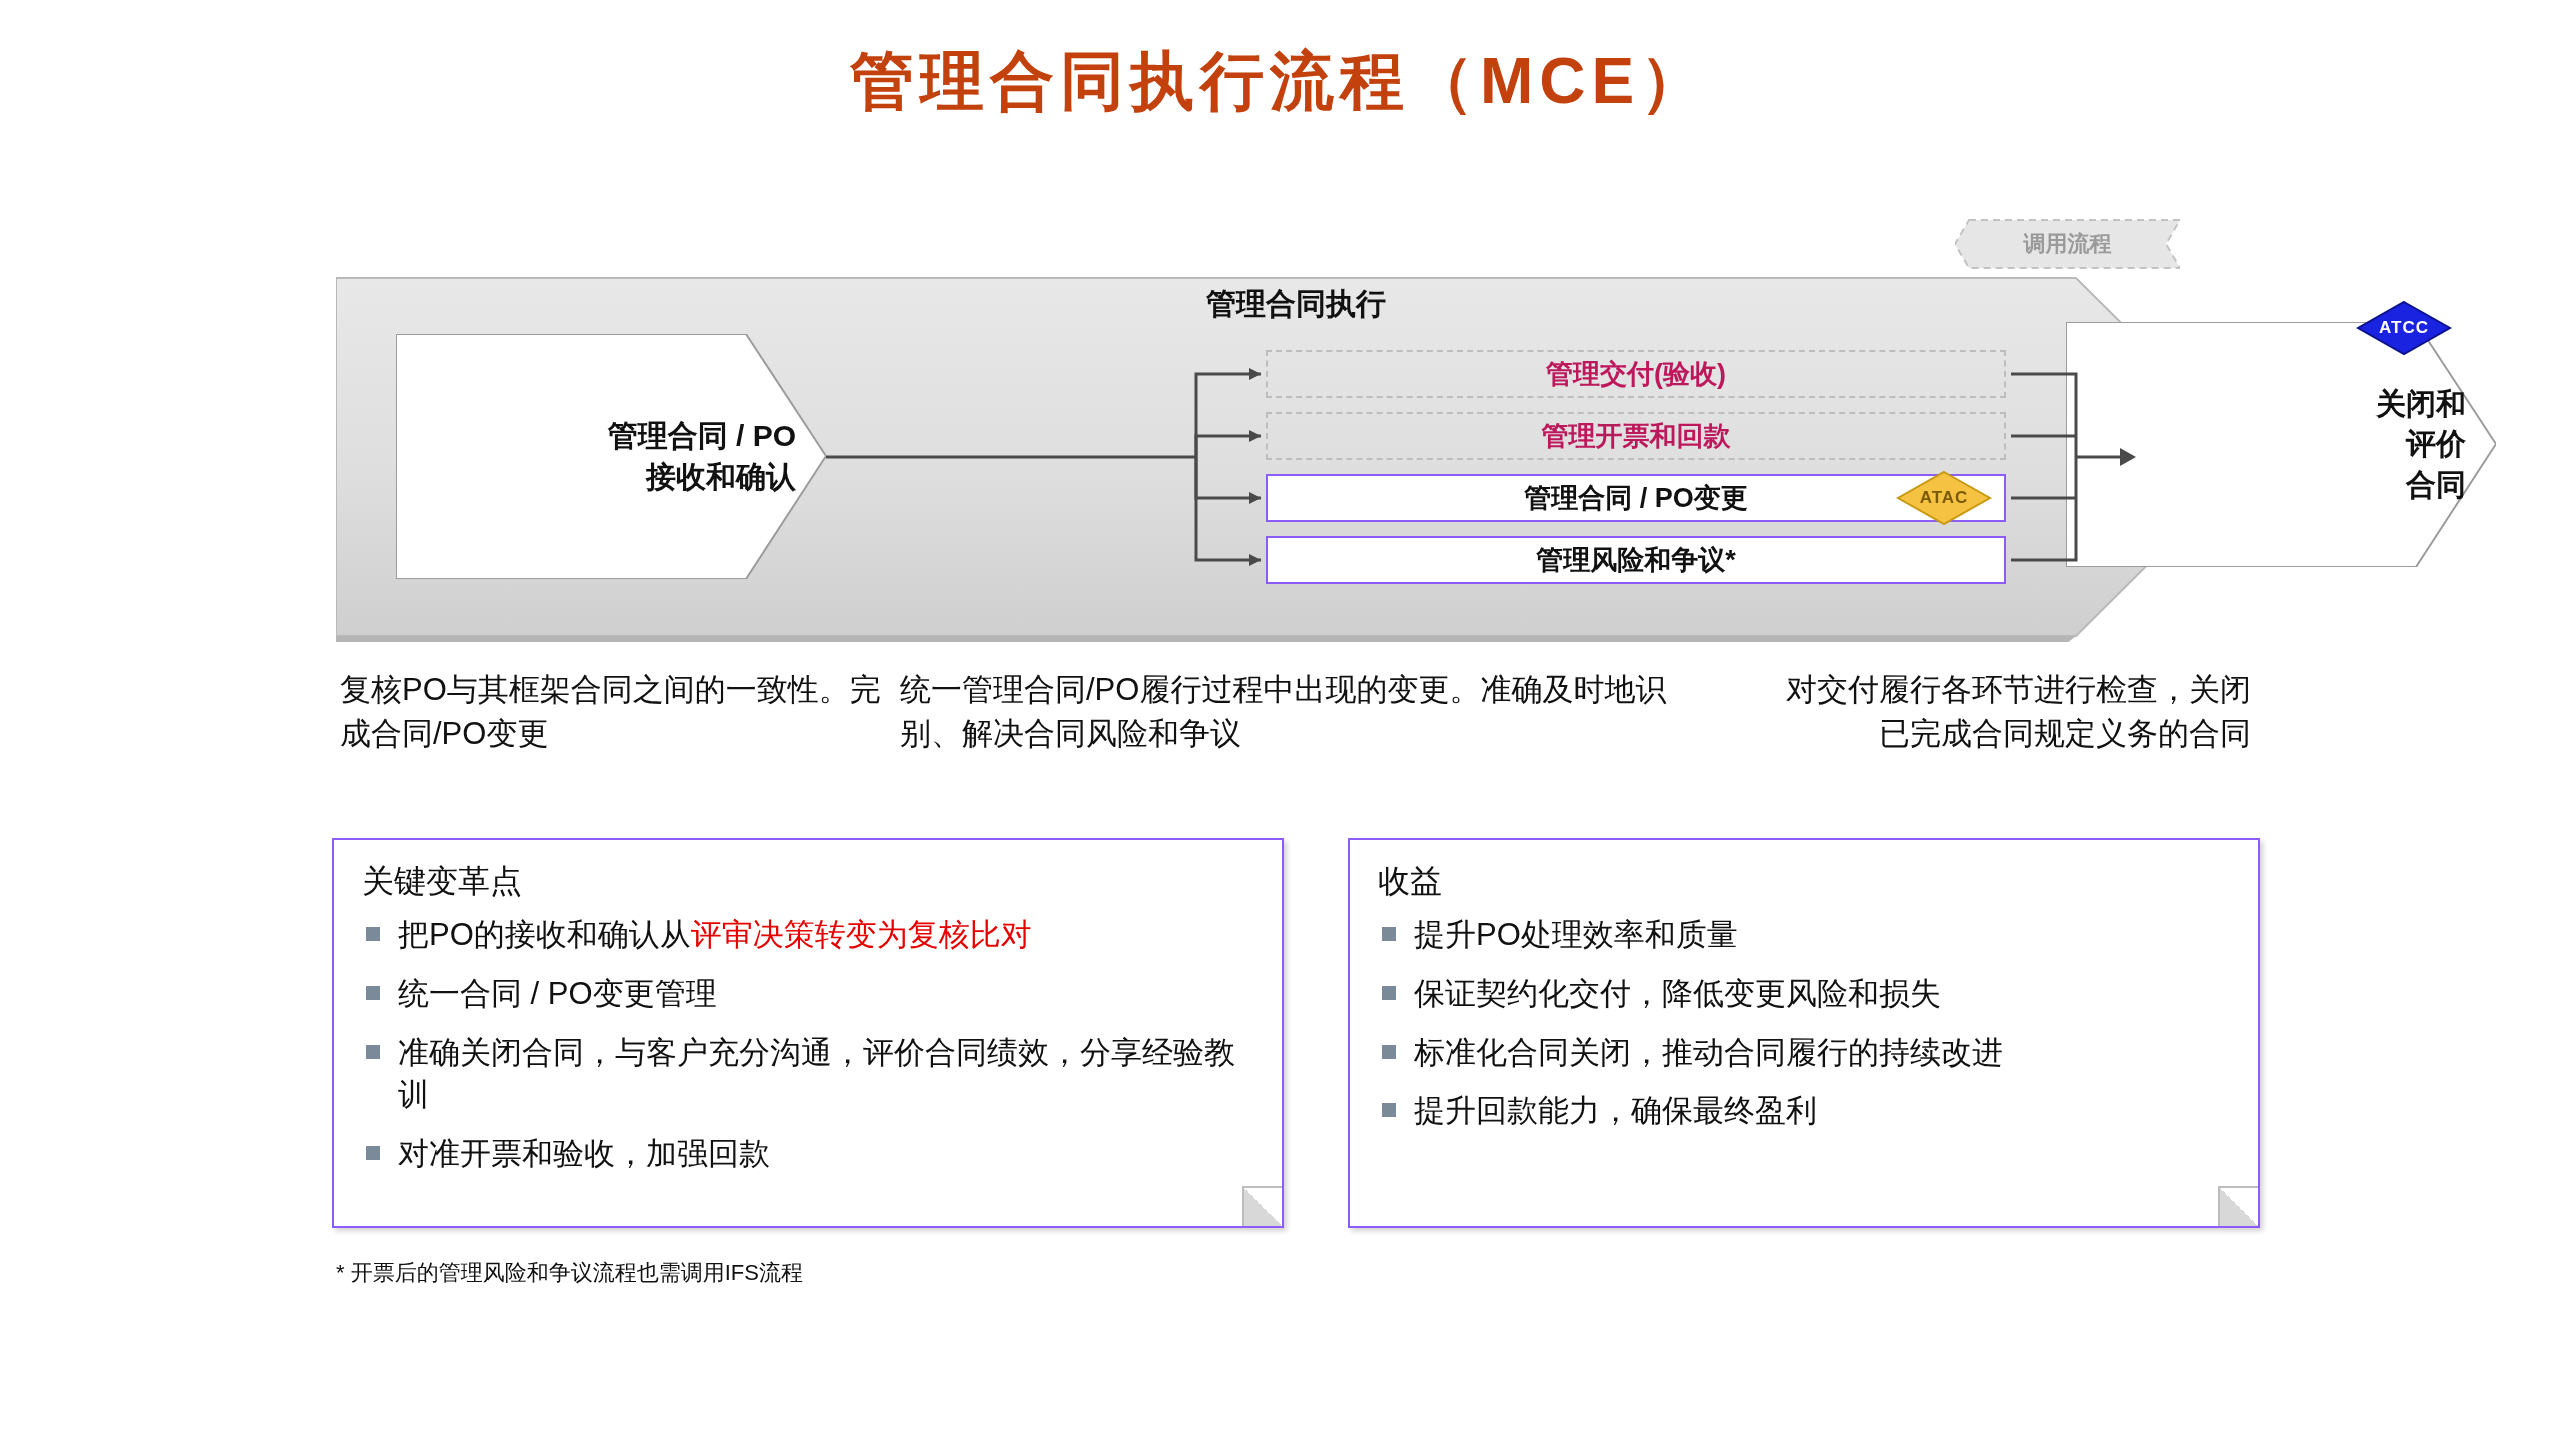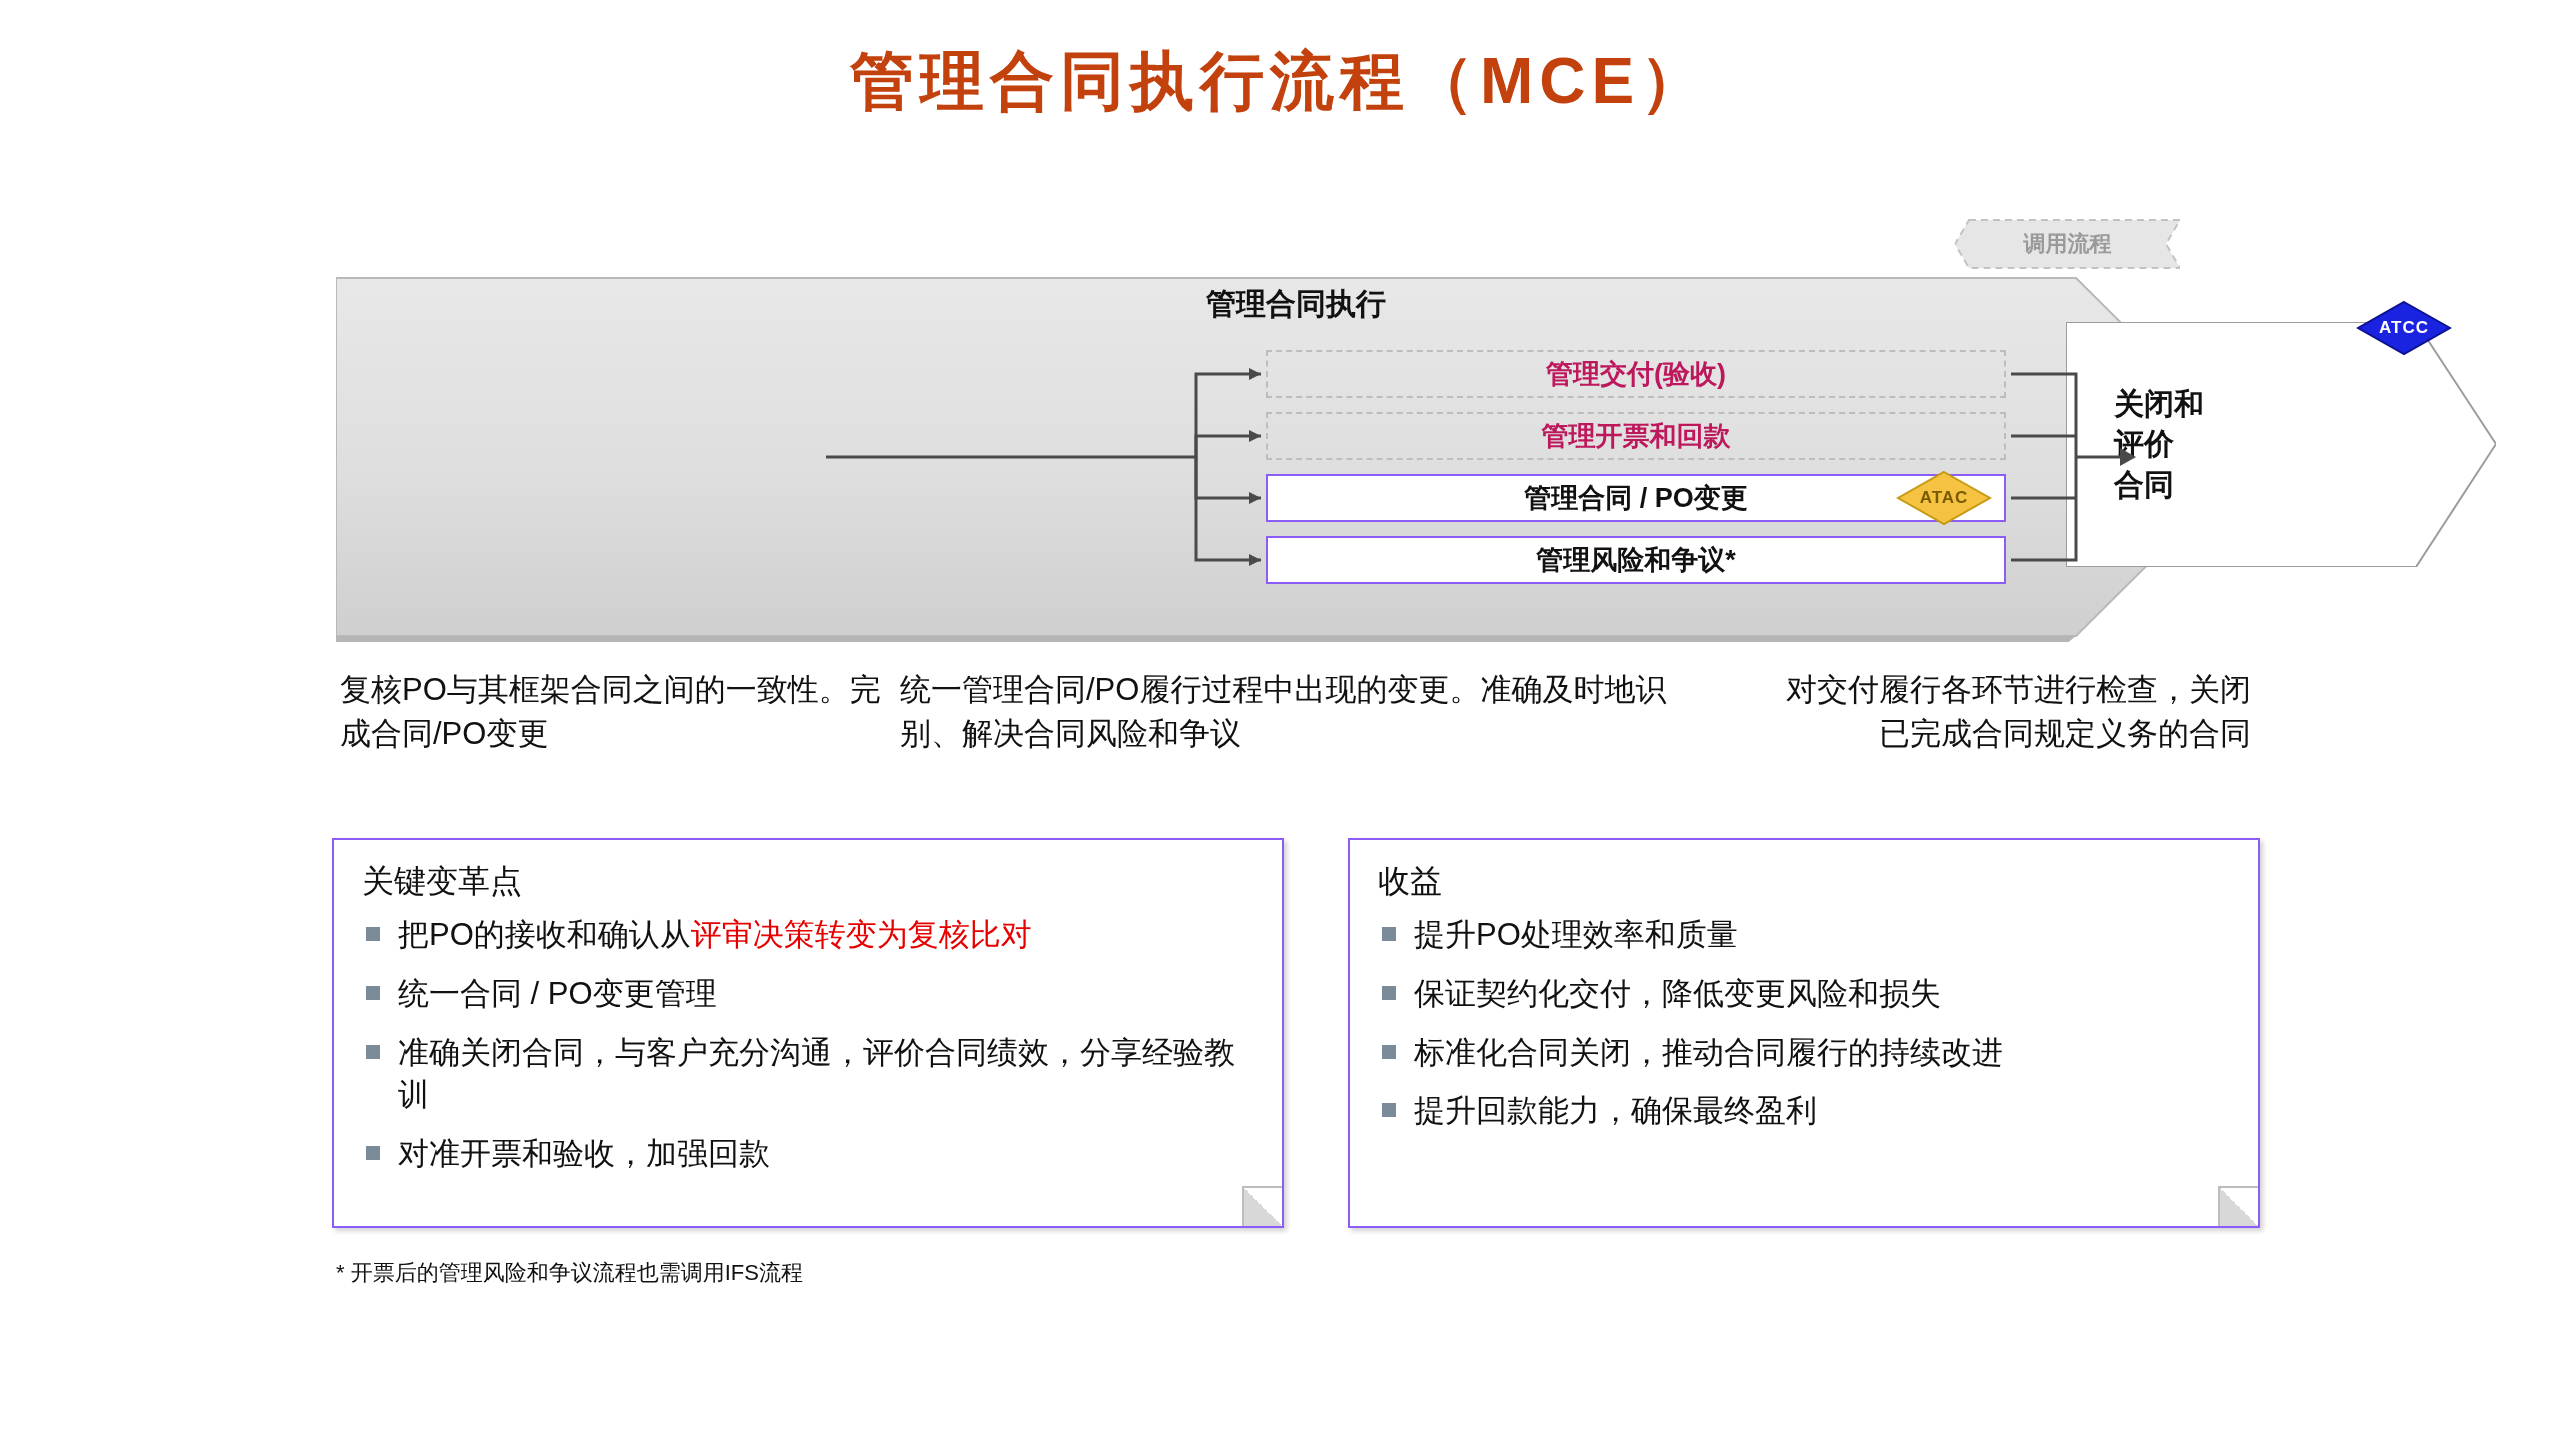--- a/index.html
+++ b/index.html
@@ -59,29 +59,28 @@
     top: 62px;
     width: 430px;
     height: 245px;
   }
   .stage-left .txt, .stage-right .txt {
     position: absolute;
     inset: 0;
     display: flex;
     flex-direction: column;
     justify-content: center;
-    align-items: flex-start;
+    align-items: flex-end;
     font-size: 30px;
     font-weight: bold;
     line-height: 1.35;
     color: #111;
     text-align: center;
     padding-right: 30px;
     box-sizing: border-box;
-    padding-left: 48px;
   }
   .stage-right {
     position: absolute;
     left: 1730px;
     top: 50px;
     width: 430px;
     height: 245px;
   }
 
   
@@ -235,20 +234,29 @@
         <stop offset="55%" stop-color="#dedede"></stop>
         <stop offset="100%" stop-color="#cfcfcf"></stop>
       </linearGradient>
     </defs>
     <polygon points="0,6 1740,6 1920,185 1740,364 0,364" fill="url(#bandGrad)" stroke="#b9b9b9" stroke-width="2"></polygon>
     <polygon points="0,364 1740,364 1730,372 0,372" fill="#b5b5b5"></polygon>
   </svg>
 
   <div class="band-label">管理合同执行</div>
 
+  <div class="stage-left">
+    <svg viewBox="0 0 430 245" preserveAspectRatio="none" style="position:absolute;inset:0;">
+      <polygon points="0,0 350,0 430,122 350,245 0,245" fill="#ffffff" stroke="#9c9c9c" stroke-width="2"></polygon>
+    </svg>
+    <div class="txt">
+      <div>管理合同 / PO</div>
+      <div>接收和确认</div>
+    </div>
+  </div>
 
   <div class="stage-right">
     <svg viewBox="0 0 430 245" preserveAspectRatio="none" style="position:absolute;inset:0;">
       <polygon points="0,0 350,0 430,122 350,245 0,245" fill="#ffffff" stroke="#9c9c9c" stroke-width="2"></polygon>
     </svg>
     <div class="txt">
       <div>关闭和</div>
       <div>评价</div>
       <div>合同</div>
     </div>

